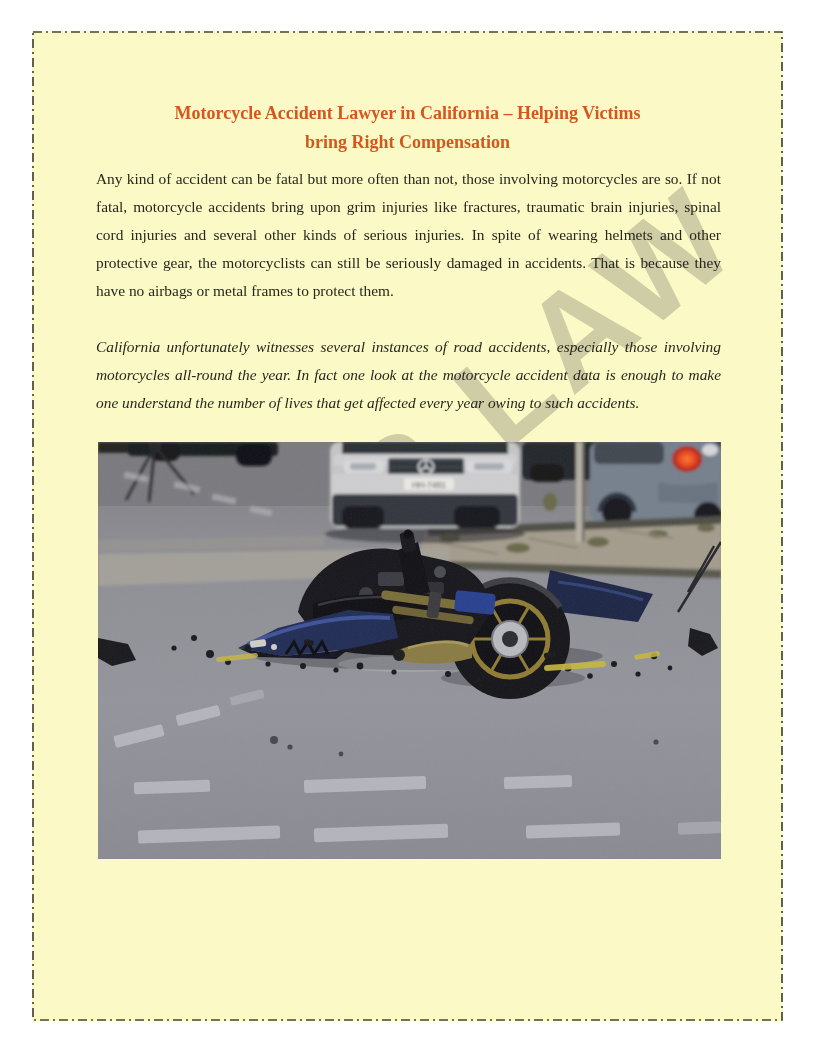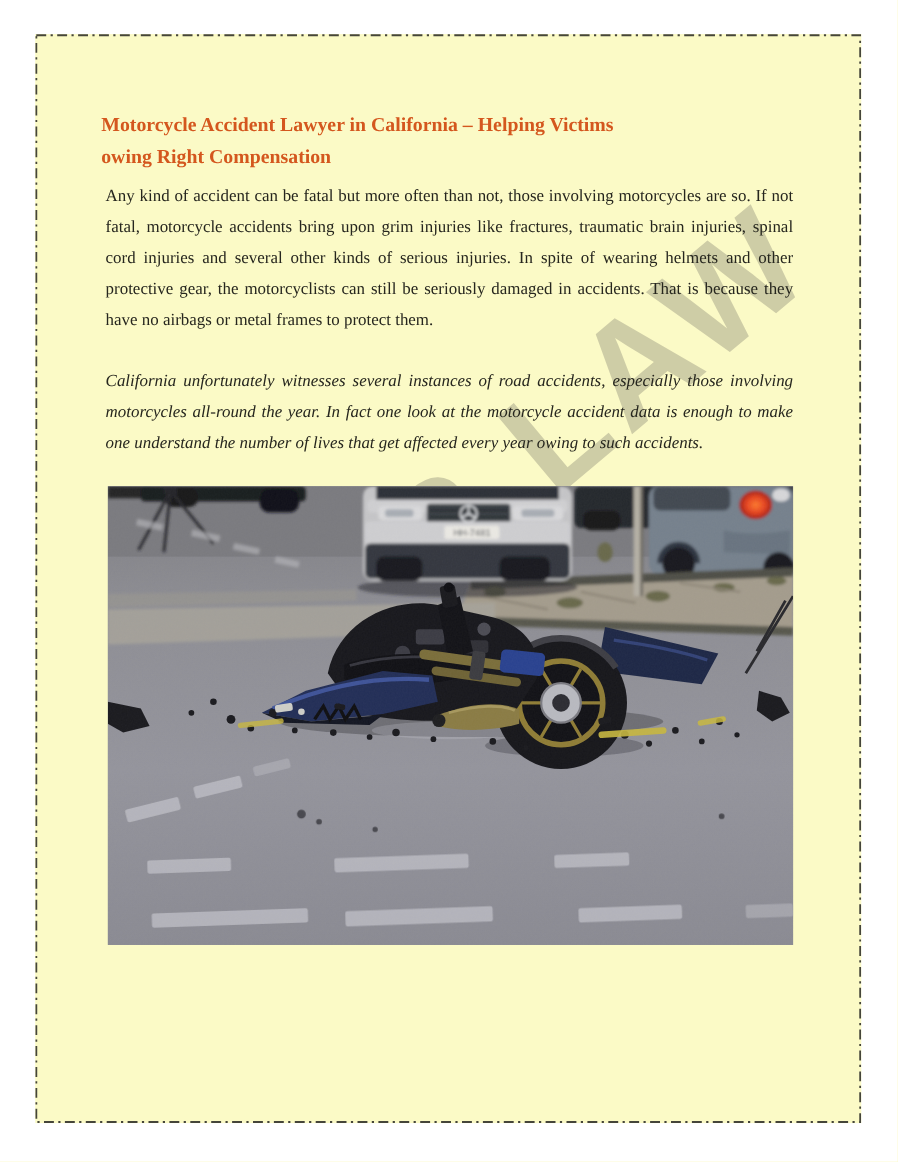--- a/index.html
+++ b/index.html
@@ -15,21 +15,21 @@
   .border-svg{position:absolute;left:0;top:0;width:100%;height:100%;pointer-events:none;}
   .watermark{
     position:absolute;left:158px;top:268px;width:700px;text-align:center;
     font-family:"Liberation Sans", sans-serif;font-weight:700;
     font-size:132px;letter-spacing:8px;line-height:1;
     color:rgba(128,126,110,0.36);
     transform:rotate(-40deg);
     z-index:1;white-space:nowrap;user-select:none;
   }
   .title{
-    position:relative;z-index:2;margin:0 60px;text-align:left;
+    position:relative;z-index:2;margin:0 60px;text-align:center;
     font-weight:700;font-size:18px;line-height:29px;color:#d4571e;
   }
   .para{
     position:relative;z-index:2;margin:0 62px 0 64px;text-align:justify;
     font-size:15.4px;line-height:28px;color:#26261e;
   }
   .para.first{margin-top:8px;}
   .para.second{margin-top:28px;font-style:italic;}
   .photo{
     position:relative;z-index:2;margin:25px 0 0 66px;
@@ -42,21 +42,21 @@
 
 <div class="panel">
 
   <svg class="border-svg" width="751" height="990" viewBox="0 0 751 990">
     <rect x="1" y="1" width="749" height="988" fill="none" stroke="#45453a" stroke-width="1.7" stroke-dasharray="9 4 2 4"></rect>
   </svg>
 
   <div class="watermark">R LAW</div>
 
   <h1 class="title"><span>Motorcycle Accident Lawyer in California – Helping Victims</span><br>
-  <span>owing Right Compensation</span></h1>
+  <span>bring Right Compensation</span></h1>
 
   <p class="para first">Any kind of accident can be fatal but more often than not, those involving motorcycles are so. If not fatal, motorcycle accidents bring upon grim injuries like fractures, traumatic brain injuries, spinal cord injuries and several other kinds of serious injuries.  In spite of wearing helmets and other protective gear, the motorcyclists can still be seriously damaged in accidents. That is because they have no airbags or metal frames to protect them.</p>
   <p class="para second">California unfortunately witnesses several instances of road accidents, especially those involving motorcycles all-round the year. In fact one look at the motorcycle accident data is enough to make one understand the number of lives that get affected every year owing to such accidents.</p>
 
   <div class="photo">
     <svg width="623" height="417" viewBox="0 0 623 417">
       <defs>
         <linearGradient id="roadg" x1="0" y1="0" x2="0" y2="1">
           <stop offset="0" stop-color="#7d7d81"></stop>
           <stop offset="0.28" stop-color="#8e8e94"></stop>

